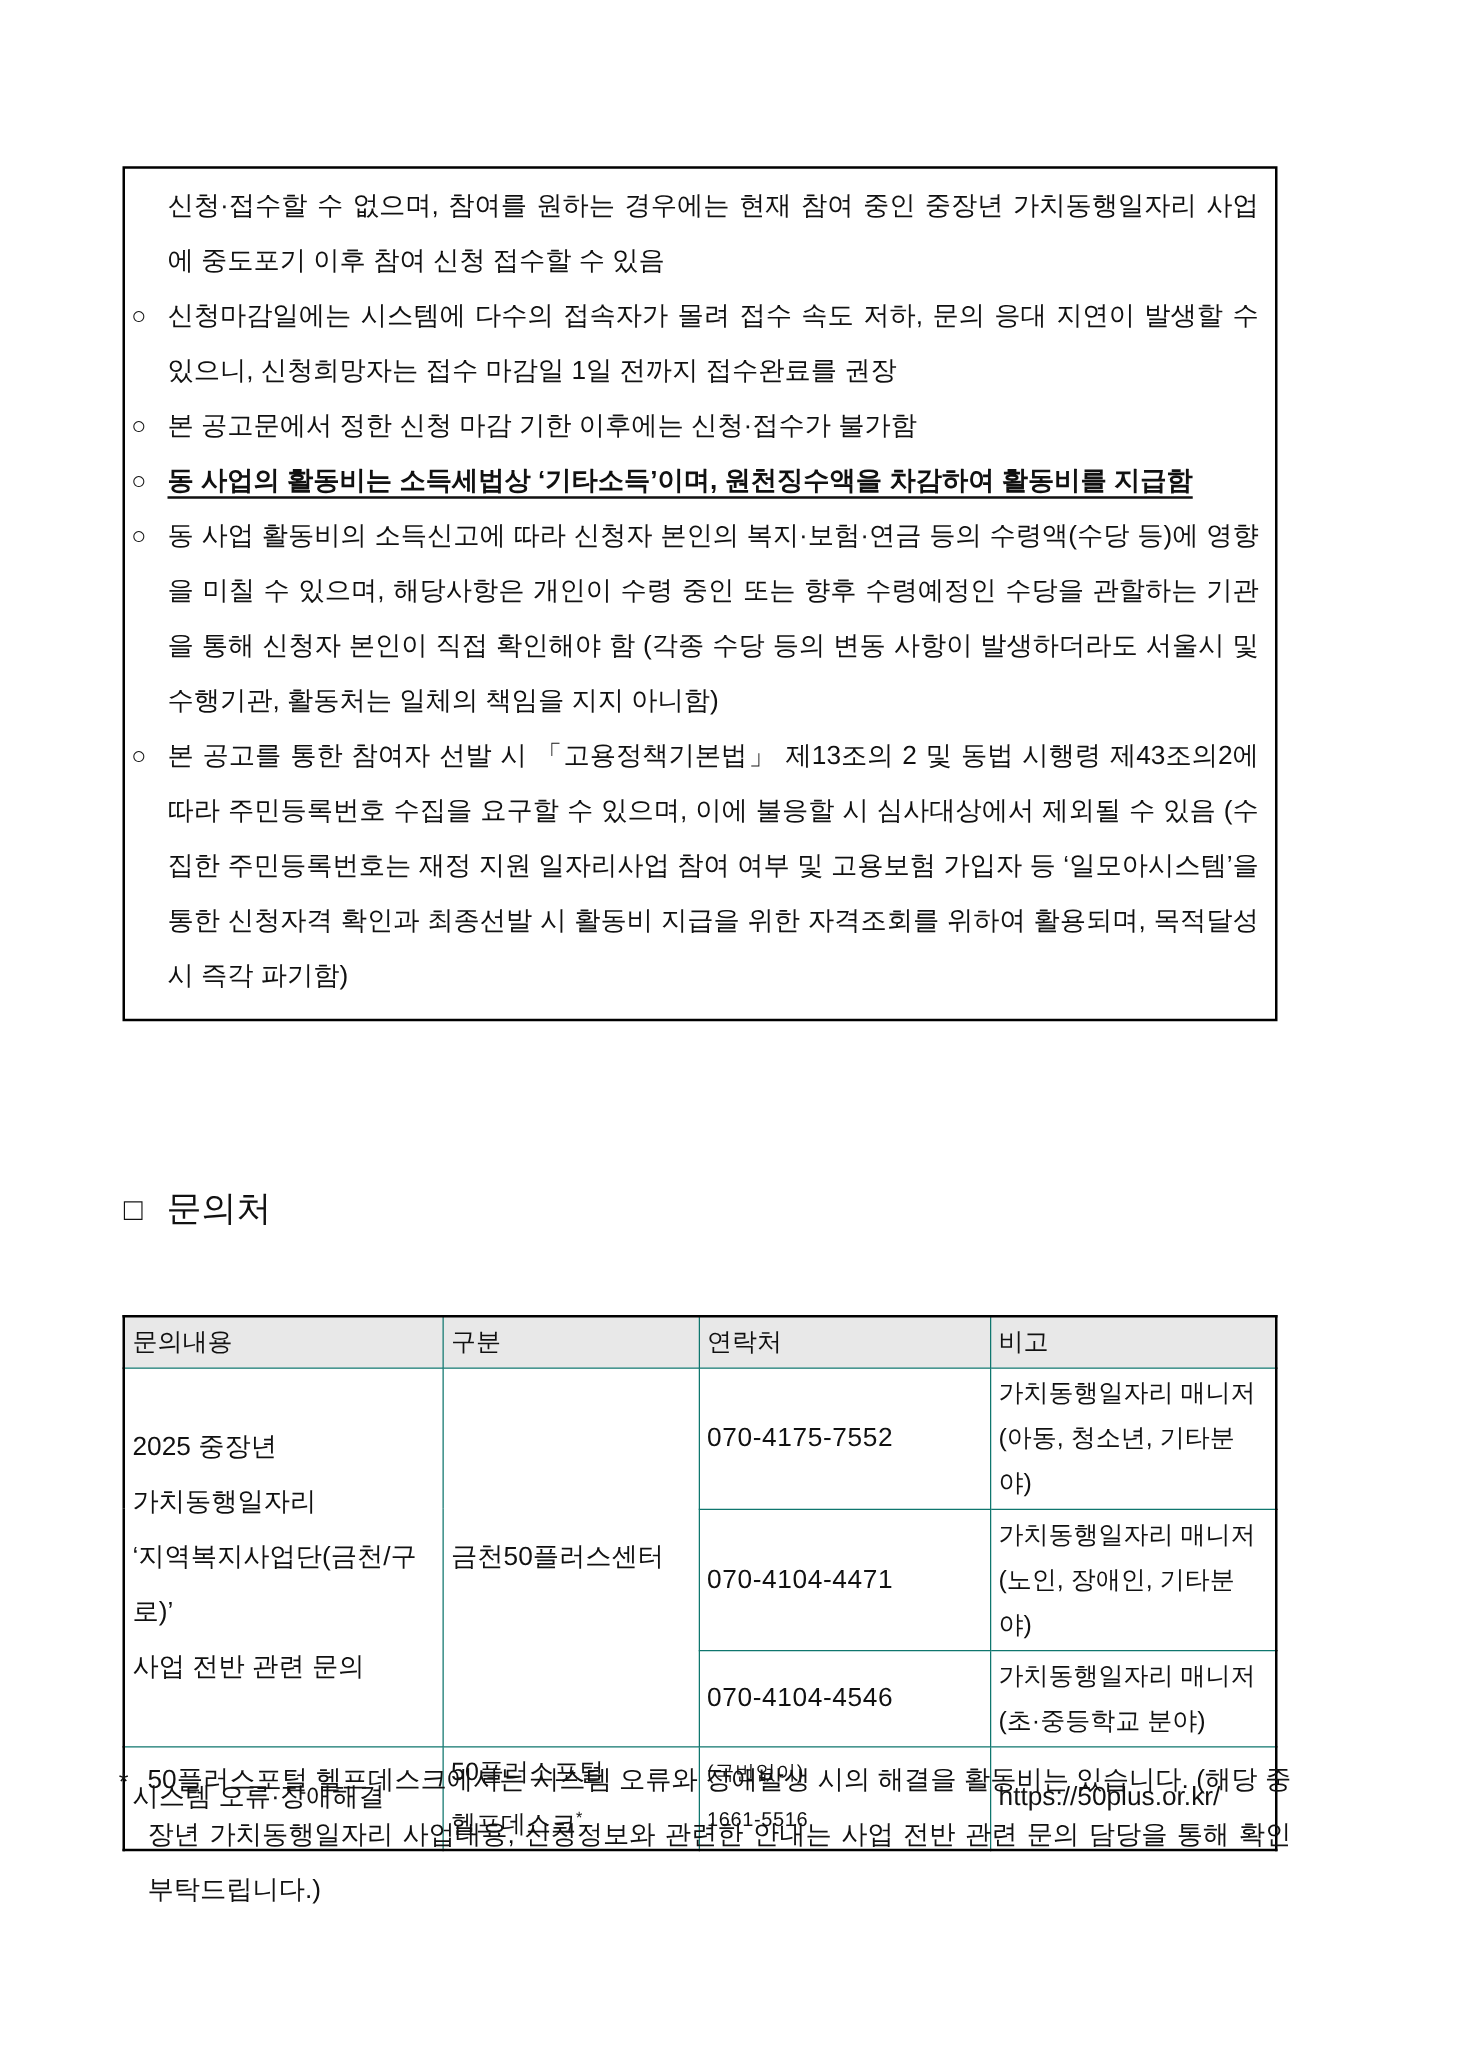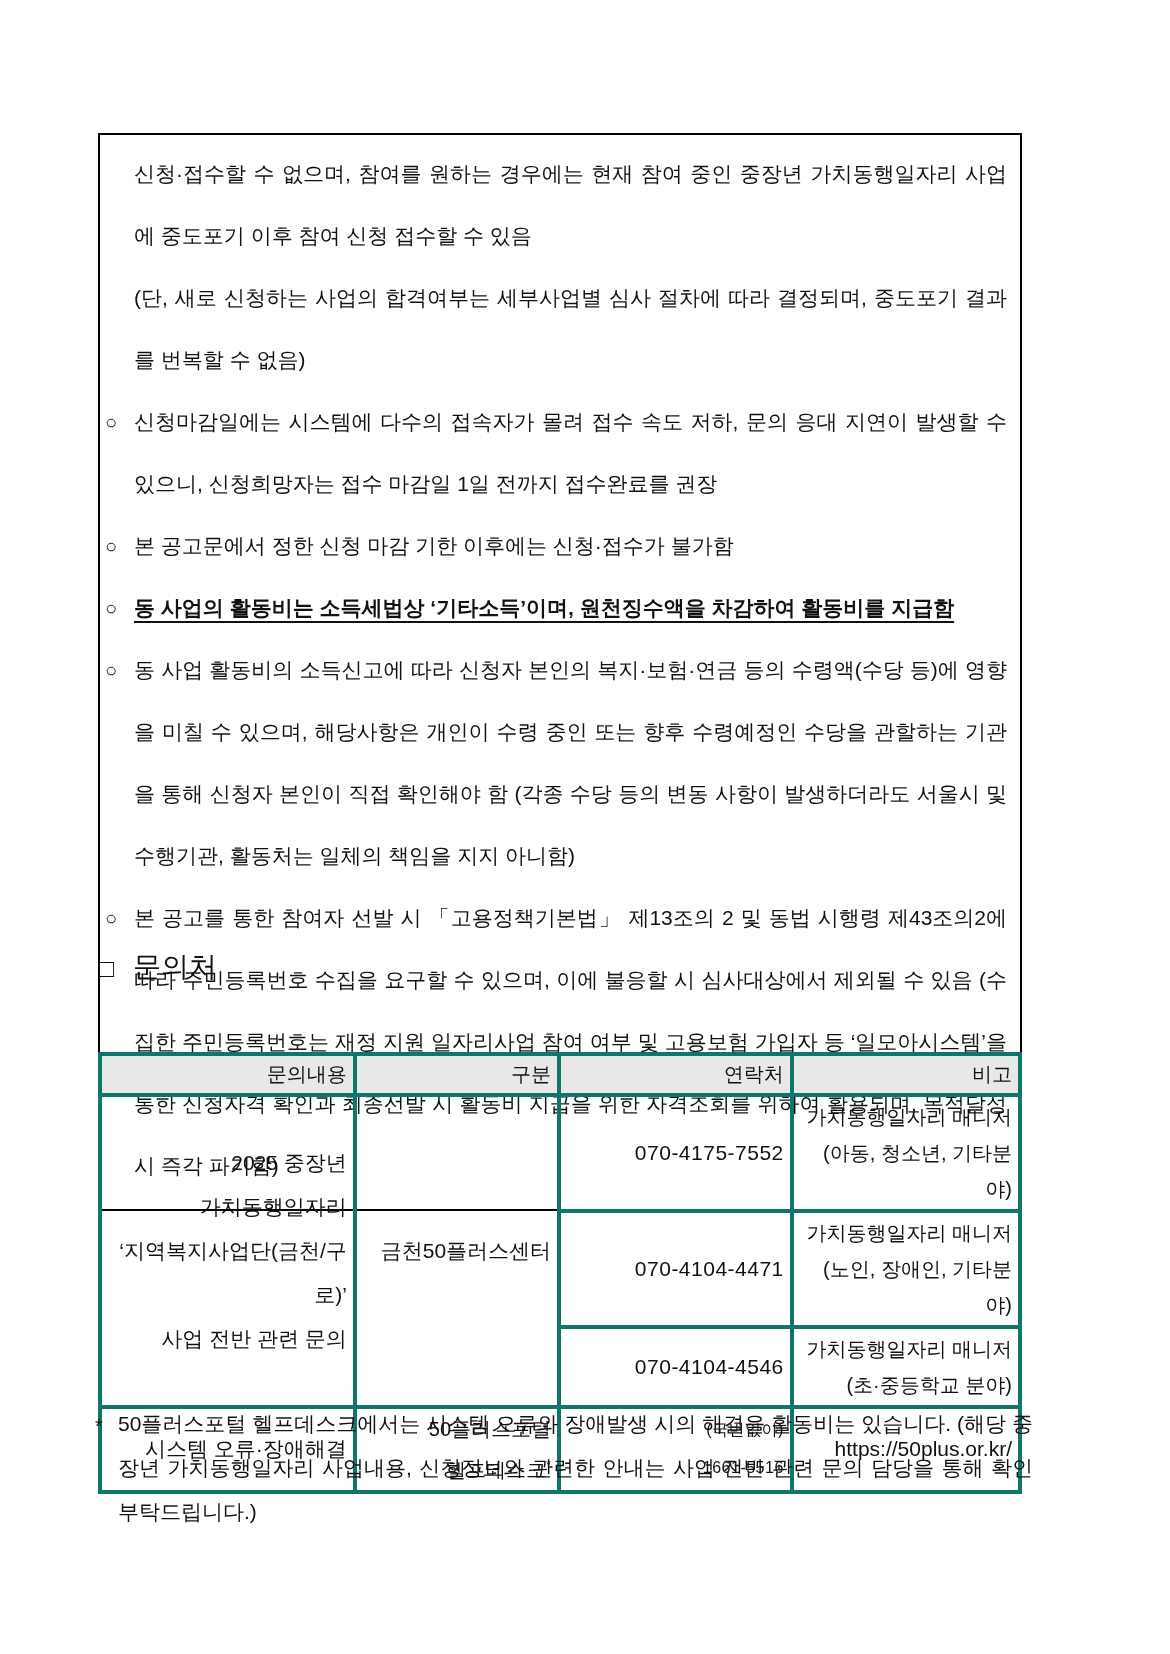--- a/index.html
+++ b/index.html
@@ -24,21 +24,21 @@
     top: 133px;
     width: 924px;
     box-sizing: border-box;
     border: 2px solid #000000;
     padding: 8px 13px 12px 5px;
   }
   .para {
     display: flex;
     align-items: flex-start;
     font-size: 21px;
-    line-height: 62px;
+    line-height: 44px;
     text-align: justify;
   }
   .para .marker {
     flex: 0 0 29px;
     text-align: left;
     font-size: 20px;
   }
   .para.no-marker { padding-left: 29px; }
   .para .ptext { flex: 1 1 auto; min-width: 0; }
   .para.emphasis .ptext {
@@ -66,22 +66,22 @@
     position: absolute;
     left: 98px;
     top: 1052px;
     width: 924px;
     border-collapse: collapse;
     table-layout: fixed;
     font-size: 20px;
     color: #111111;
   }
   .contact-table th, .contact-table td {
-    border: 4px solid #0f766e;
-    text-align: right;
+    border: 1px solid #0f766e;
+    text-align: left;
     vertical-align: middle;
     padding: 2px 6px;
     box-sizing: border-box;
   }
   .contact-table { border: 2px solid #000000; }
   .contact-table th {
     background: #e8e8e8;
     font-weight: normal;
     height: 41px;
     font-size: 20px;
@@ -117,23 +117,20 @@
 <body>
 
 <div class="page">
 
   <div class="notice-box">
 
     <div class="para no-marker">
       <span class="ptext">신청·접수할 수 없으며, 참여를 원하는 경우에는 현재 참여 중인 중장년 가치동행일자리 사업에 중도포기 이후 참여 신청 접수할 수 있음</span>
     </div>
 
-    <div class="para no-marker">
-      <span class="ptext">(단, 새로 신청하는 사업의 합격여부는 세부사업별 심사 절차에 따라 결정되며, 중도포기 결과를 번복할 수 없음)</span>
-    </div>
 
     <div class="para">
       <span class="marker">○</span>
       <span class="ptext">신청마감일에는 시스템에 다수의 접속자가 몰려 접수 속도 저하, 문의 응대 지연이 발생할 수 있으니, 신청희망자는 접수 마감일 1일 전까지 접수완료를 권장</span>
     </div>
 
     <div class="para">
       <span class="marker">○</span>
       <span class="ptext">본 공고문에서 정한 신청 마감 기한 이후에는 신청·접수가 불가함</span>
     </div>

